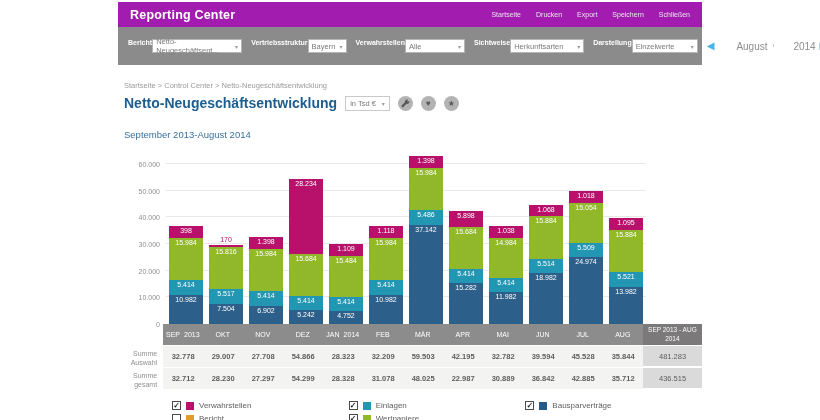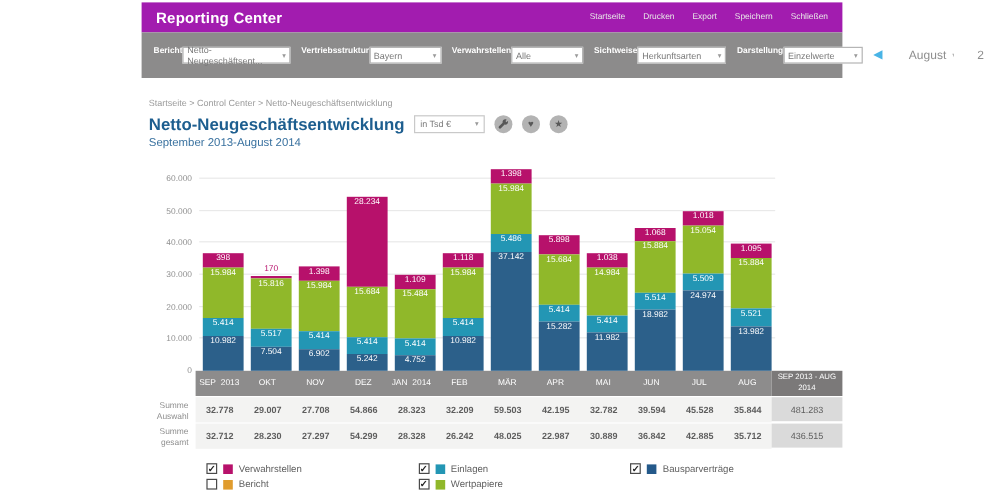--- a/index.html
+++ b/index.html
@@ -12,39 +12,39 @@
   .topnav { margin-left:auto; display:flex; gap:15px; }
   .topnav span { color:#e8e8e8; font-size:7px; cursor:pointer; }
 
   
   .filterbar { height:38px; background:#8c8b8b; display:flex; align-items:center; padding:0 10px; gap:9px; }
   .fgroup { display:flex; flex-direction:row; }
   .fgroup .flabel { color:#fff; font-size:7px; font-weight:bold; margin-bottom:2px; }
   .fselect { background:#fff; border:1px solid #b5b5b5; height:14px; font-size:7.5px; color:#7a7a7a;
              display:flex; align-items:center; padding:0 3px; justify-content:space-between; }
   .fselect .caret { color:#9a9a9a; font-size:6px; margin-left:4px; }
-  .w1{width:90px}.w2{width:60px}.w3{width:60px}.w4{width:66px}.w5{width:74px}
+  .w1{width:90px}.w2{width:39px}.w3{width:60px}.w4{width:66px}.w5{width:74px}
   .datenav { margin-left:auto; display:flex; align-items:center; gap:3px; }
   .arrowbtn { color:#49b4e6; font-size:10px; cursor:pointer; line-height:1; }
   .datebox { background:#fff; height:22px; display:flex; align-items:center; justify-content:space-between;
              padding:0 19px; color:#8e8e8e; font-size:10px; }
   .datebox .caret { color:#b5b5b5; font-size:7px; margin-left:5px; }
   .db-month{width:54px}.db-year{width:42px}
 
   
   .content { padding:16px 0 0 6px; background:#fff; }
   .breadcrumb { font-size:7.5px; color:#9b9b9b; margin-bottom:5px; }
   .titlerow { display:flex; align-items:center; gap:8px; }
   .pagetitle { font-size:14px; font-weight:bold; color:#1d5e8f; }
   .unitbox { border:1px solid #c9c9c9; background:#fff; font-size:7.5px; color:#7a7a7a;
-             padding:2px 4px; display:flex; align-items:center; gap:20px; }
+             padding:2px 4px; display:flex; align-items:center; gap:6px; }
   .unitbox .caret { color:#9a9a9a; font-size:6px; }
   .circlebtn { width:15px; height:15px; border-radius:50%; background:#b3b3b3; display:flex;
                align-items:center; justify-content:center; color:#585858; font-size:8px; cursor:pointer; }
-  .subtitle { font-size:9.5px; color:#39719f; margin-top:3px; }
+  .subtitle { font-size:9.5px; color:#39719f; margin-top:18px; }
 
   
   .chartwrap { position:relative; margin-top:24px; }
   .plotrow { display:flex; }
   .ylabels { width:42px; position:relative; height:160px; }
   .ylabels div { position:absolute; right:6px; font-size:7px; color:#8f8f8f; }
   .plot { position:relative; width:480px; height:160px; }
   .gridline { position:absolute; left:0; width:480px; height:1px; background:#e9e9e9; }
   .bars { position:absolute; left:0; bottom:0; width:480px; height:160px; display:flex; align-items:flex-end; }
   .barslot { width:40px; display:flex; justify-content:center; position:relative; }
@@ -448,21 +448,21 @@
         <div class="sumcell" id="sumAuswahl">481.283</div>
       </div>
       <div class="trow">
         <div class="rowlabel" id="rl2">Summe gesamt</div>
         <div class="cells" id="rowGesamt">
             <div class="tcell">32.712</div>
             <div class="tcell">28.230</div>
             <div class="tcell">27.297</div>
             <div class="tcell">54.299</div>
             <div class="tcell">28.328</div>
-            <div class="tcell">26.242</div>
+            <div class="tcell">31.078</div>
             <div class="tcell">48.025</div>
             <div class="tcell">22.987</div>
             <div class="tcell">30.889</div>
             <div class="tcell">36.842</div>
             <div class="tcell">42.885</div>
             <div class="tcell">35.712</div>
           </div>
         <div class="sumcell" id="sumGesamt">436.515</div>
       </div>
     </div>

